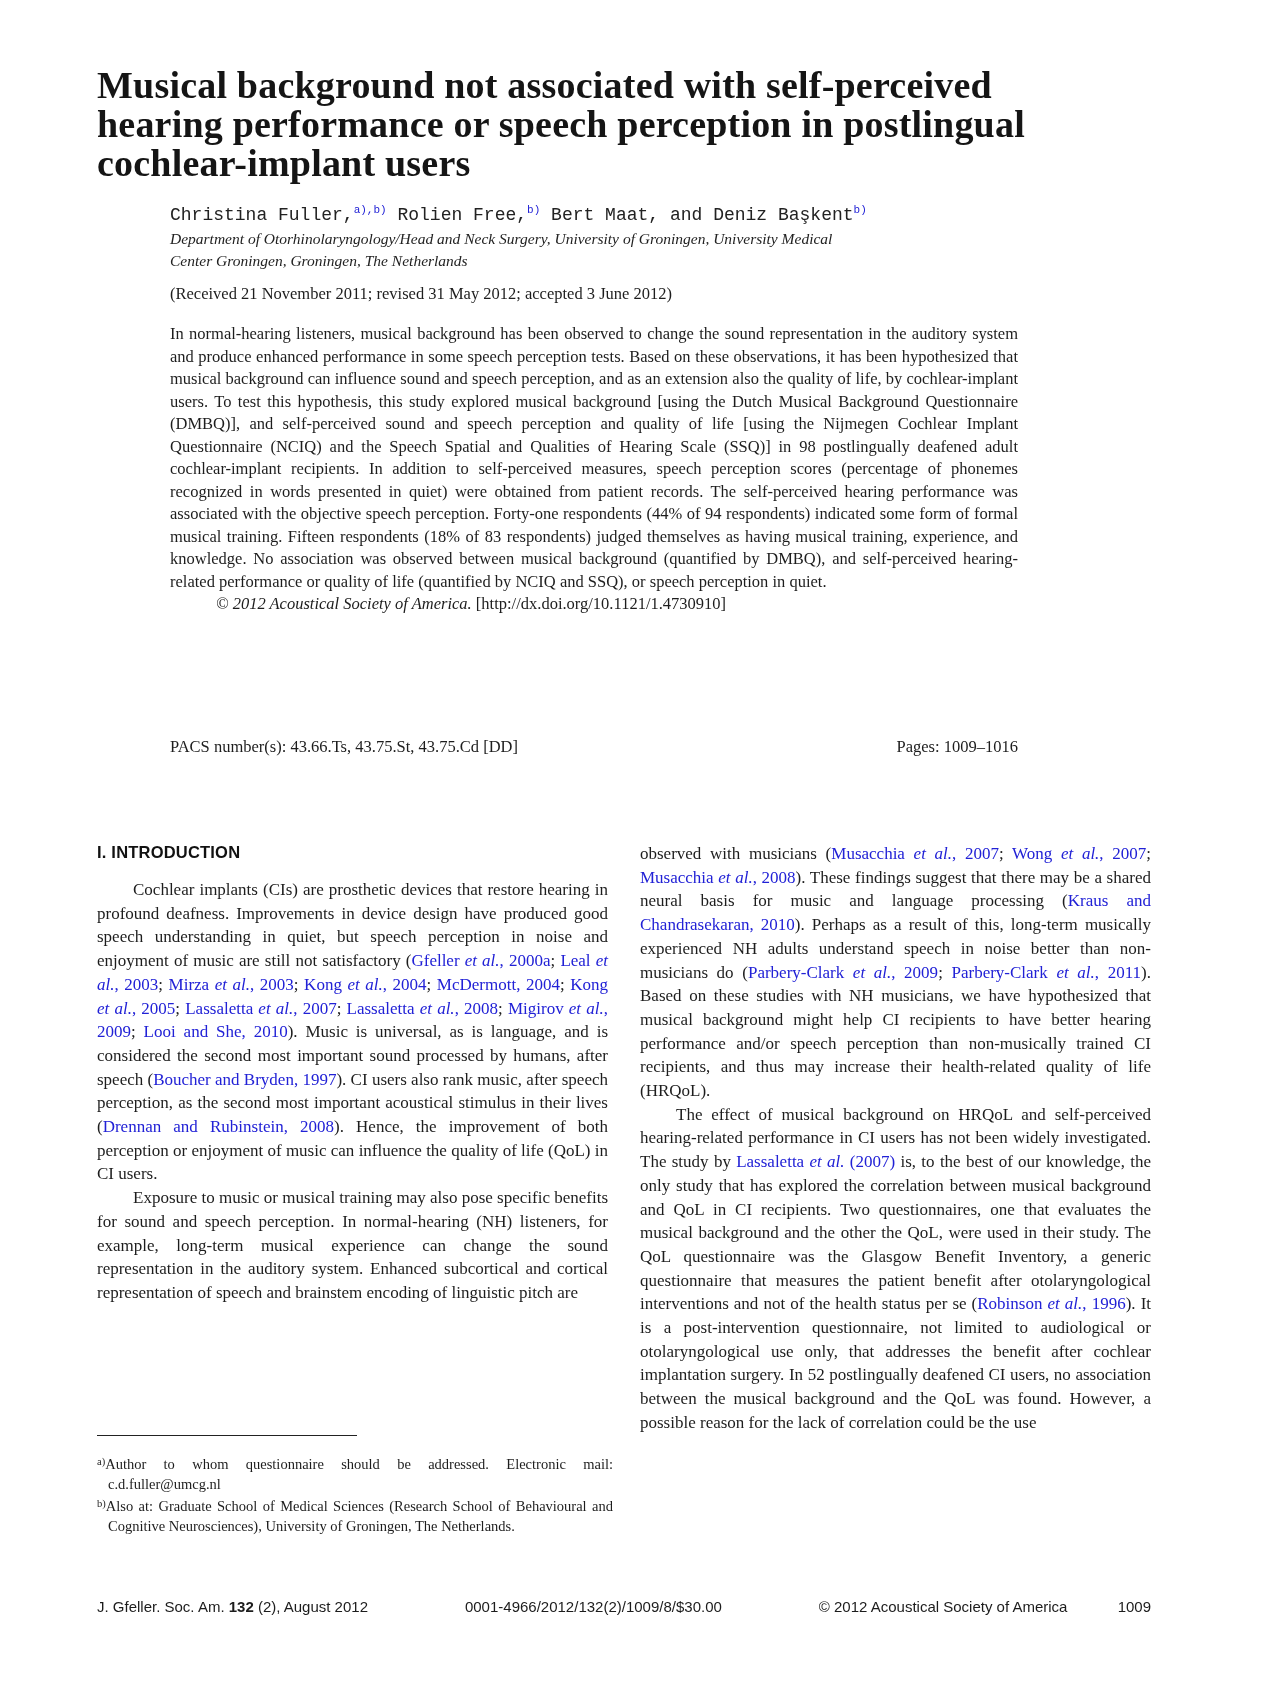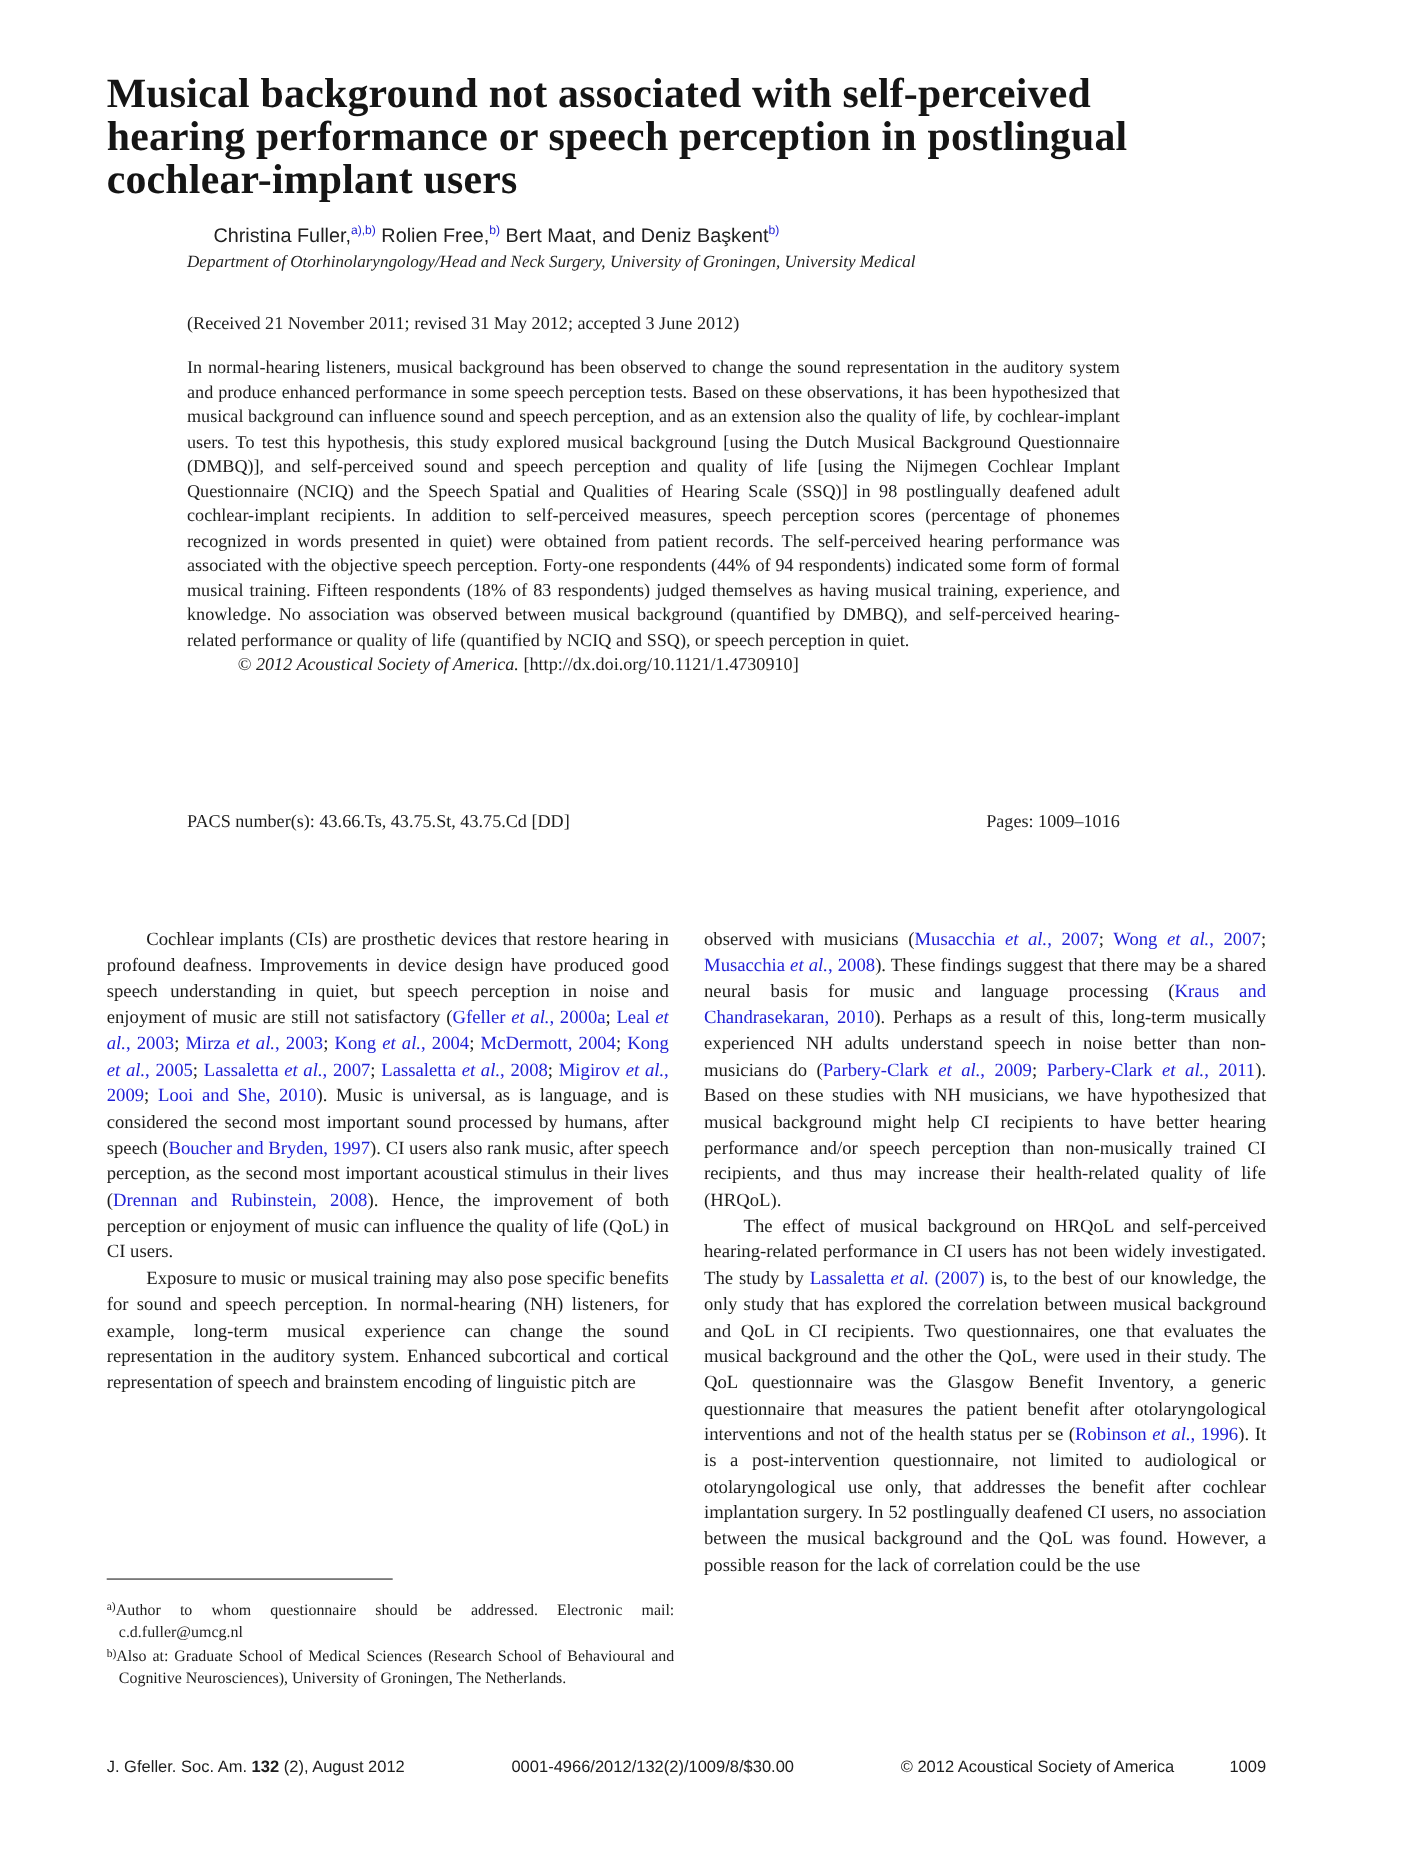--- a/index.html
+++ b/index.html
@@ -18,22 +18,22 @@
   
   .title{
     position:absolute;left:97px;top:66px;width:1000px;
     font-family:"Liberation Serif",serif;
     font-weight:700;font-size:38px;line-height:39px;
     letter-spacing:.2px;color:#151515;
   }
   .title .tl{display:block;}
   .authors{
     position:absolute;left:170px;top:199px;width:880px;
-    font-family:Liberation Sans, sans-serif;
-    font-size:18px;line-height:22px;color:#222;margin-left:24px;
+    font-family:Liberation Mono, monospace;
+    font-size:18px;line-height:22px;color:#222;
   }
   .affiliation{
     position:absolute;left:170px;top:228px;width:860px;
     font-style:italic;font-size:15.5px;line-height:22px;color:#222;
   }
   .affiliation div{display:block;}
   .received{
     position:absolute;left:170px;top:284px;width:860px;
     font-size:16.5px;color:#1d1d1d;
   }
@@ -100,35 +100,37 @@
 
   <header>
     <h1 class="title">
       <span class="tl">Musical background not associated with self-perceived</span>
       <span class="tl">hearing performance or speech perception in postlingual</span>
       <span class="tl">cochlear-implant users</span>
     </h1>
     <div class="authors"><span class="seg-p">Christina Fuller,</span><span class="seg-sup">a),b)</span><span class="seg-p"> Rolien Free,</span><span class="seg-sup">b)</span><span class="seg-p"> Bert Maat, and Deniz Başkent</span><span class="seg-sup">b)</span></div>
     <div class="affiliation">
       <div>Department of Otorhinolaryngology/Head and Neck Surgery, University of Groningen, University Medical</div>
+      <div>Center Groningen, Groningen, The Netherlands</div>
     </div>
     <div class="received">(Received 21 November 2011; revised 31 May 2012; accepted 3 June 2012)</div>
   </header>
 
   <section class="abstract">
     <p class="abstract-body">In normal-hearing listeners, musical background has been observed to change the sound representation in the auditory system and produce enhanced performance in some speech perception tests. Based on these observations, it has been hypothesized that musical background can influence sound and speech perception, and as an extension also the quality of life, by cochlear-implant users. To test this hypothesis, this study explored musical background [using the Dutch Musical Background Questionnaire (DMBQ)], and self-perceived sound and speech perception and quality of life [using the Nijmegen Cochlear Implant Questionnaire (NCIQ) and the Speech Spatial and Qualities of Hearing Scale (SSQ)] in 98 postlingually deafened adult cochlear-implant recipients. In addition to self-perceived measures, speech perception scores (percentage of phonemes recognized in words presented in quiet) were obtained from patient records. The self-perceived hearing performance was associated with the objective speech perception. Forty-one respondents (44% of 94 respondents) indicated some form of formal musical training. Fifteen respondents (18% of 83 respondents) judged themselves as having musical training, experience, and knowledge. No association was observed between musical background (quantified by DMBQ), and self-perceived hearing-related performance or quality of life (quantified by NCIQ and SSQ), or speech perception in quiet.</p>
     <p class="abstract-copyright"><span class="seg-i">© 2012 Acoustical Society of America.</span><span class="seg-p"> [http://dx.doi.org/10.1121/1.4730910]</span></p>
   </section>
 
   <div class="meta-row">
     <span>PACS number(s): 43.66.Ts, 43.75.St, 43.75.Cd [DD]</span>
     <span>Pages: 1009–1016</span>
   </div>
 
   <section class="col col-left">
+    <h2 class="section-heading">I. INTRODUCTION</h2>
     <p class="body-para indent"><span class="seg-p">Cochlear implants (CIs) are prosthetic devices that restore hearing in profound deafness. Improvements in device design have produced good speech understanding in quiet, but speech perception in noise and enjoyment of music are still not satisfactory (</span><span class="seg-c">Gfeller </span><span class="seg-ci">et al.</span><span class="seg-c">, 2000a</span><span class="seg-p">; </span><span class="seg-c">Leal </span><span class="seg-ci">et al.</span><span class="seg-c">, 2003</span><span class="seg-p">; </span><span class="seg-c">Mirza </span><span class="seg-ci">et al.</span><span class="seg-c">, 2003</span><span class="seg-p">; </span><span class="seg-c">Kong </span><span class="seg-ci">et al.</span><span class="seg-c">, 2004</span><span class="seg-p">; </span><span class="seg-c">McDermott, 2004</span><span class="seg-p">; </span><span class="seg-c">Kong </span><span class="seg-ci">et al.</span><span class="seg-c">, 2005</span><span class="seg-p">; </span><span class="seg-c">Lassaletta </span><span class="seg-ci">et al.</span><span class="seg-c">, 2007</span><span class="seg-p">; </span><span class="seg-c">Lassaletta </span><span class="seg-ci">et al.</span><span class="seg-c">, 2008</span><span class="seg-p">; </span><span class="seg-c">Migirov </span><span class="seg-ci">et al.</span><span class="seg-c">, 2009</span><span class="seg-p">; </span><span class="seg-c">Looi and She, 2010</span><span class="seg-p">). Music is universal, as is language, and is considered the second most important sound processed by humans, after speech (</span><span class="seg-c">Boucher and Bryden, 1997</span><span class="seg-p">). CI users also rank music, after speech perception, as the second most important acoustical stimulus in their lives (</span><span class="seg-c">Drennan and Rubinstein, 2008</span><span class="seg-p">). Hence, the improvement of both perception or enjoyment of music can influence the quality of life (QoL) in CI users.</span></p>
     <p class="body-para indent"><span class="seg-p">Exposure to music or musical training may also pose specific benefits for sound and speech perception. In normal-hearing (NH) listeners, for example, long-term musical experience can change the sound representation in the auditory system. Enhanced subcortical and cortical representation of speech and brainstem encoding of linguistic pitch are</span></p>
   </section>
 
   <section class="col col-right">
     <p class="body-para"><span class="seg-p">observed with musicians (</span><span class="seg-c">Musacchia </span><span class="seg-ci">et al.</span><span class="seg-c">, 2007</span><span class="seg-p">; </span><span class="seg-c">Wong </span><span class="seg-ci">et al.</span><span class="seg-c">, 2007</span><span class="seg-p">; </span><span class="seg-c">Musacchia </span><span class="seg-ci">et al.</span><span class="seg-c">, 2008</span><span class="seg-p">). These findings suggest that there may be a shared neural basis for music and language processing (</span><span class="seg-c">Kraus and Chandrasekaran, 2010</span><span class="seg-p">). Perhaps as a result of this, long-term musically experienced NH adults understand speech in noise better than non-musicians do (</span><span class="seg-c">Parbery-Clark </span><span class="seg-ci">et al.</span><span class="seg-c">, 2009</span><span class="seg-p">; </span><span class="seg-c">Parbery-Clark </span><span class="seg-ci">et al.</span><span class="seg-c">, 2011</span><span class="seg-p">). Based on these studies with NH musicians, we have hypothesized that musical background might help CI recipients to have better hearing performance and/or speech perception than non-musically trained CI recipients, and thus may increase their health-related quality of life (HRQoL).</span></p>
     <p class="body-para indent"><span class="seg-p">The effect of musical background on HRQoL and self-perceived hearing-related performance in CI users has not been widely investigated. The study by </span><span class="seg-c">Lassaletta </span><span class="seg-ci">et al.</span><span class="seg-c"> (2007)</span><span class="seg-p"> is, to the best of our knowledge, the only study that has explored the correlation between musical background and QoL in CI recipients. Two questionnaires, one that evaluates the musical background and the other the QoL, were used in their study. The QoL questionnaire was the Glasgow Benefit Inventory, a generic questionnaire that measures the patient benefit after otolaryngological interventions and not of the health status per se (</span><span class="seg-c">Robinson </span><span class="seg-ci">et al.</span><span class="seg-c">, 1996</span><span class="seg-p">). It is a post-intervention questionnaire, not limited to audiological or otolaryngological use only, that addresses the benefit after cochlear implantation surgery. In 52 postlingually deafened CI users, no association between the musical background and the QoL was found. However, a possible reason for the lack of correlation could be the use</span></p>
   </section>
 
   <div class="footnotes">

